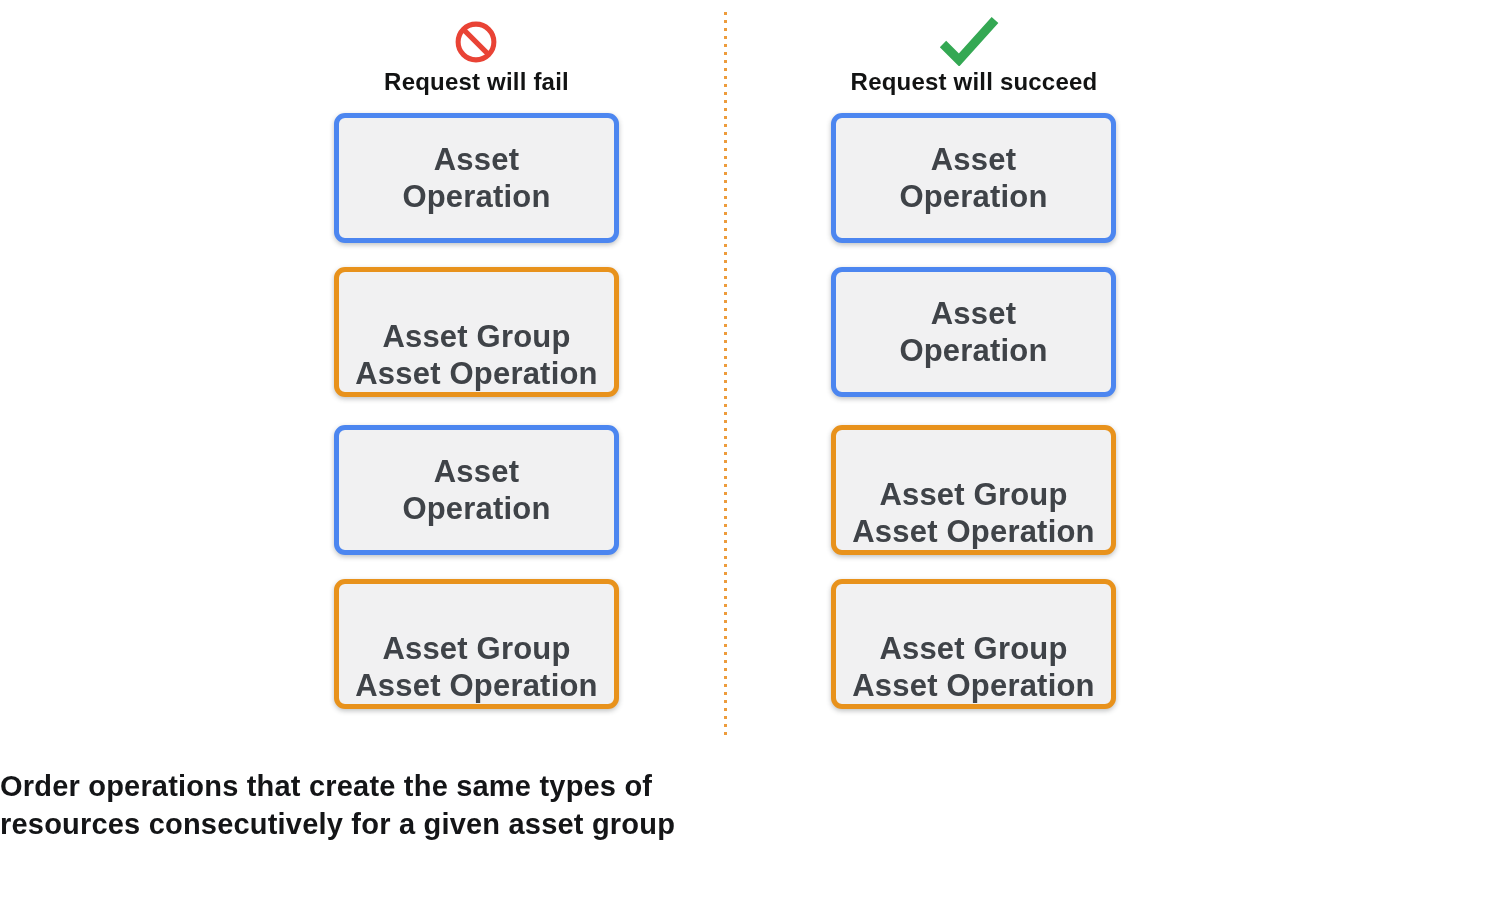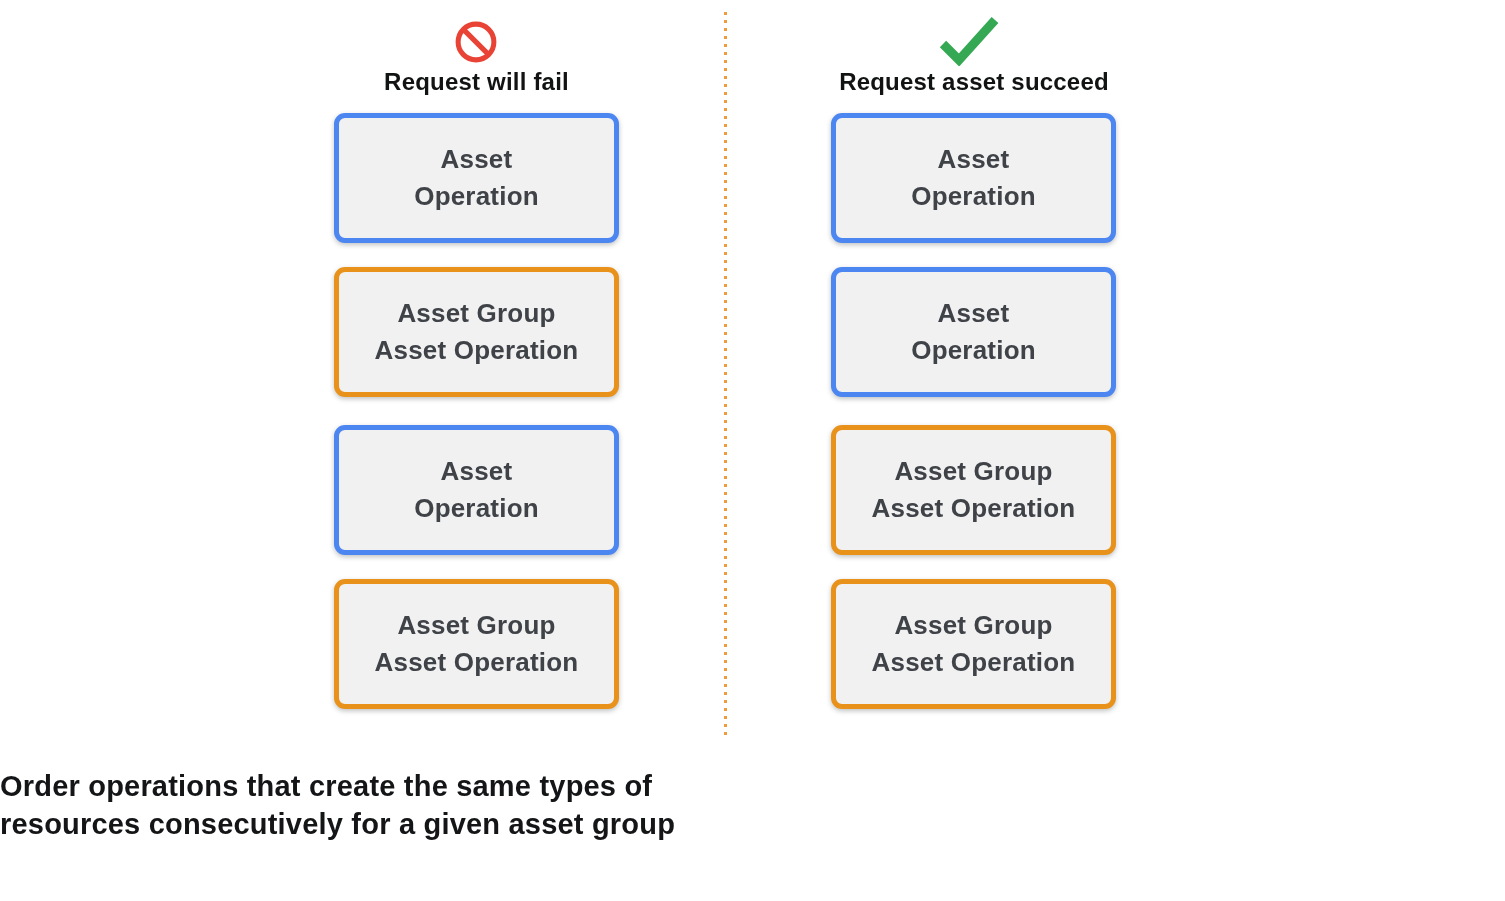--- a/index.html
+++ b/index.html
@@ -46,30 +46,30 @@
     background: #f1f1f2;
     border: 5px solid #888;
     border-radius: 11px;
     box-shadow: 0 2px 5px rgba(60, 64, 67, 0.32);
     display: flex;
     align-items: center;
     justify-content: center;
     text-align: center;
   }
   .op-box[data-type="asset"]       { border-color: #4c86f0; }
-  .op-box[data-type="asset-group"] { border-color: #e8921c; }
+  .op-box[data-type="asset-group"] { border-color: #e8921c; align-items: flex-end; }
   .col-fail    .op-box { left: 334px; }
   .col-succeed .op-box { left: 831px; }
   .row-0 { top: 113px; }
   .row-1 { top: 267px; }
   .row-2 { top: 425px; }
   .row-3 { top: 579px; }
 
   .op-box .box-label {
-    font-size: 26px;
+    font-size: 31px;
     font-weight: 700;
     line-height: 37px;
     color: #3f4348;
     white-space: pre-line;
     letter-spacing: 0.2px;
   }
 
   
   .divider {
     position: absolute;
@@ -128,21 +128,21 @@
 Asset Operation</span>
     </div>
   </section>
 
   <div class="divider"></div>
 
   <section class="col-succeed">
     <svg class="col-icon icon-check" viewBox="0 0 62 50" aria-hidden="true">
       <path d="M5 28 L21 44 L57 4" fill="none" stroke="#34a853" stroke-width="9" stroke-linecap="butt"></path>
     </svg>
-    <div class="col-title succeed">Request asset succeed</div>
+    <div class="col-title succeed">Request will succeed</div>
 
     <div class="op-box row-0" data-type="asset">
       <span class="box-label">Asset
 Operation</span>
     </div>
     <div class="op-box row-1" data-type="asset">
       <span class="box-label">Asset
 Operation</span>
     </div>
     <div class="op-box row-2" data-type="asset-group">

